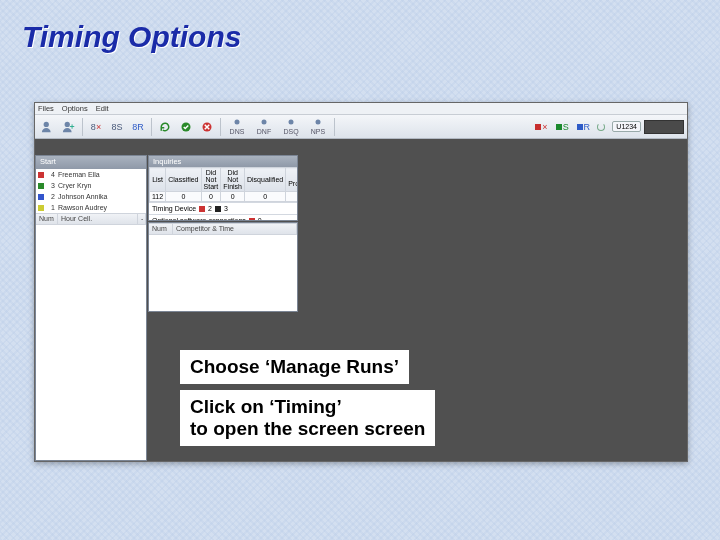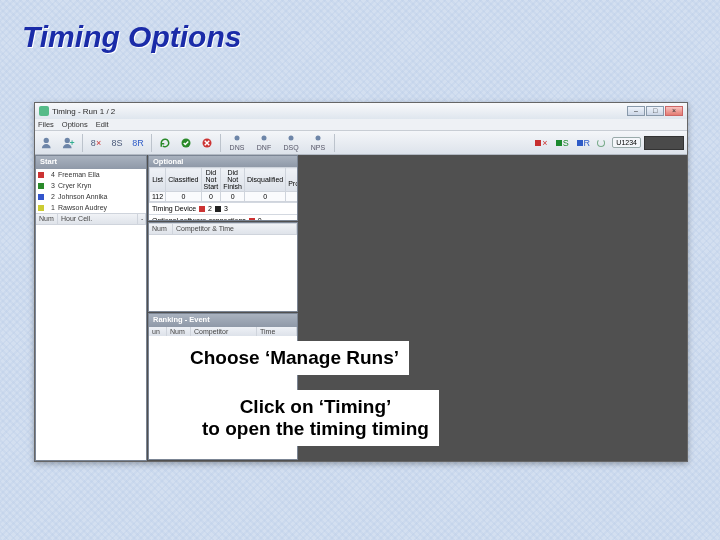--- a/index.html
+++ b/index.html
@@ -67,21 +67,21 @@
     position:absolute; top:52px; left:0; right:0; bottom:0;
     display:grid;
     grid-template-columns: 113px 150px 1fr;
     grid-template-rows: 1fr;
     background:#505050;
   }
   .pane { background:#fff; border:1px solid #7b8594; margin:0 1px 0 0; display:flex; flex-direction:column; overflow:hidden;}
   .pane:last-child{margin-right:0;}
   .pane-header {
     height:13px; background:linear-gradient(#a9b2bf,#8f99a8);
-    color:#fff; font-size:7.5px; font-weight:bold; padding:1px 4px;
+    color:#fff; font-size:7.5px; font-weight:normal; padding:1px 4px;
   }
   .start-list { font-size:7px; color:#333; }
   .start-row { display:flex; align-items:center; height:11px; padding:0 2px; gap:3px;}
   .sflag{width:6px;height:6px;}
   .sflag.r{background:#c33;} .sflag.g{background:#2a8a2a;} .sflag.b{background:#35c;} .sflag.y{background:#cc3;}
   .snum{width:8px; text-align:right;}
   .sname{flex:1; white-space:nowrap;}
   .col-heads {
     height:12px; background:linear-gradient(#f0f2f6,#dfe3ea);
     border-top:1px solid #cfd4dc; border-bottom:1px solid #cfd4dc;
@@ -110,28 +110,20 @@
     line-height:1.15;
   }
 </style>
 </head>
 <body>
 
 <div class="slide-title">Timing Options</div>
 
 <div class="app-window">
 
-  <div class="titlebar">
-    <span class="icon"></span>
-    <span>Timing - Run 1 / 2</span>
-    <span class="spacer"></span>
-    <span class="winbtn">–</span>
-    <span class="winbtn">□</span>
-    <span class="winbtn close">×</span>
-  </div>
 
   <div class="menubar">
     <span>Files</span>
     <span>Options</span>
     <span>Edit</span>
   </div>
 
   <div class="toolbar">
     <div class="tbtn">
         <svg width="14" height="14" viewBox="0 0 16 16">
@@ -247,21 +239,21 @@
         <span style="flex:1">Hour Cell.</span>
         <span style="width:8px">-</span>
       </div>
       <div style="flex:1;background:#fff;"></div>
     </div>
 
 
     <div class="rightcol">
 
       <div class="pane" style="height:66px;">
-        <div class="pane-header">Optional</div>
+        <div class="pane-header">Inquiries</div>
         <table class="inq-table">
           <tbody>
               <tr>
             <th style="width:28px">List</th>
             <th>Classified</th>
             <th>Did Not Start</th>
             <th>Did Not Finish</th>
             <th>Disqualified</th>
             <th>Not Processed</th>
           </tr>
@@ -290,32 +282,22 @@
       </div>
 
       <div class="pane" style="height:90px;">
         <div class="col-heads">
           <span style="width:24px">Num</span>
           <span style="flex:1">Competitor &amp; Time</span>
         </div>
         <div style="flex:1"></div>
       </div>
 
-      <div class="pane" style="flex:1;">
-        <div class="pane-header">Ranking - Event</div>
-        <div class="ranking-heads">
-          <span style="width:18px">un</span>
-          <span style="width:24px">Num</span>
-          <span style="flex:1">Competitor</span>
-          <span style="width:40px">Time</span>
-        </div>
-        <div style="flex:1"></div>
-      </div>
 
     </div>
   </div>
 </div>
 
-<div class="callout" style="left:180px; top:341px;">Choose ‘Manage Runs’</div>
-<div class="callout" style="left:192px; top:390px;text-align:center;">
+<div class="callout" style="left:180px; top:350px;">Choose ‘Manage Runs’</div>
+<div class="callout" style="left:180px; top:390px;">
   <div>Click on ‘Timing’</div>
-  <div>to open the timing timing</div>
+  <div>to open the screen screen</div>
 </div>
 
 </body></html>

